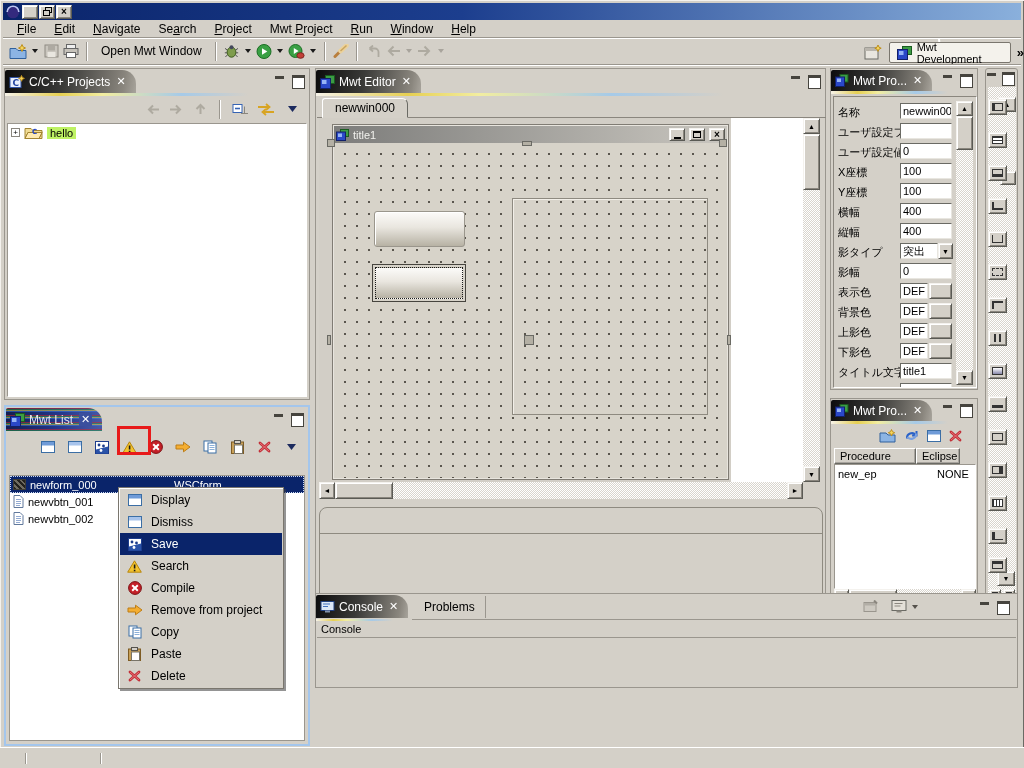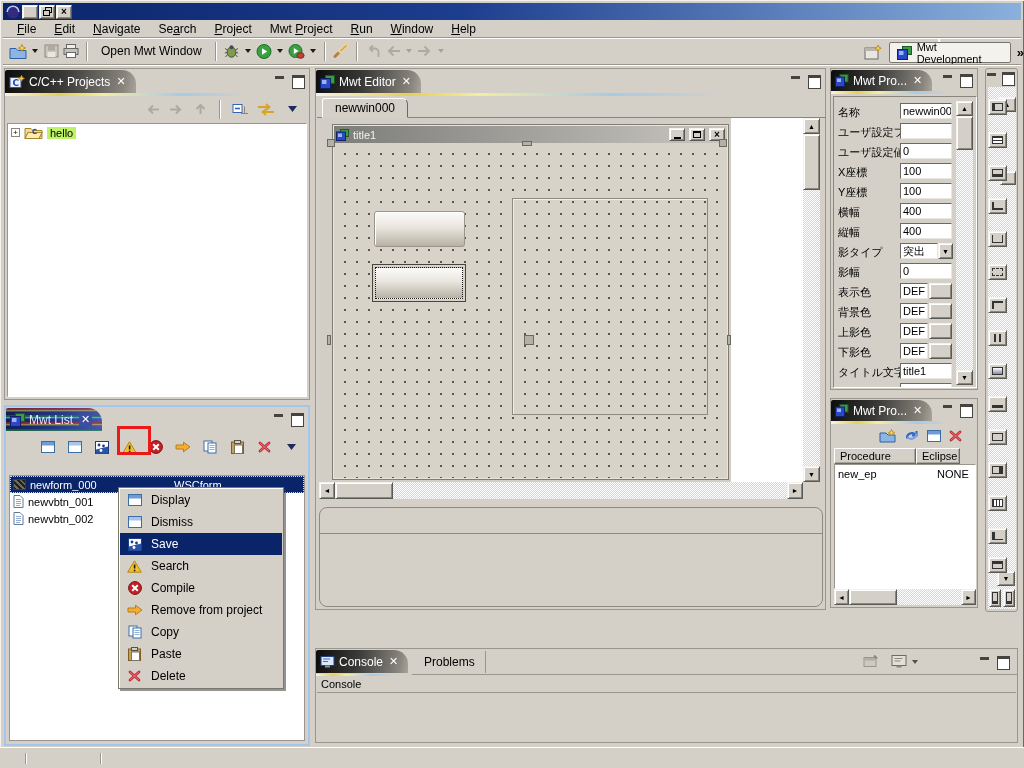--- a/index.html
+++ b/index.html
@@ -739,21 +739,21 @@
 
       <div class="b3" style="position:absolute;left:1px;top:502px;width:12px;height:18px;">
           <div style="margin:2px;height:12px;border:1px solid #333;border-bottom:3px solid #333;"></div>
         </div>
       <div class="b3" style="position:absolute;left:15px;top:502px;width:12px;height:18px;">
           <div style="margin:2px;height:12px;border:1px solid #333;border-bottom:3px solid #333;"></div>
         </div>
     </div>
   </div>
 
-  <div class="view" style="left:315px;top:648px;width:703px;height:95px;">
+  <div class="view" style="left:315px;top:593px;width:703px;height:95px;">
     <div class="vhead" style="height:26px;border-bottom:1px solid #9a968e;">
       <div class="vtab" style="z-index:2;">
         <svg width="15" height="12">
             <rect x="1" y="0.5" width="13" height="9" fill="#dce8f8" stroke="#204080"></rect>
             <path d="M3 3 h7 M3 5.5 h5" stroke="#4070c0"></path>
             <rect x="5" y="9.5" width="5" height="2" fill="#8494ac"></rect>
           </svg>
         <span>Console</span>
         <span class="x">✕</span>
       </div>

